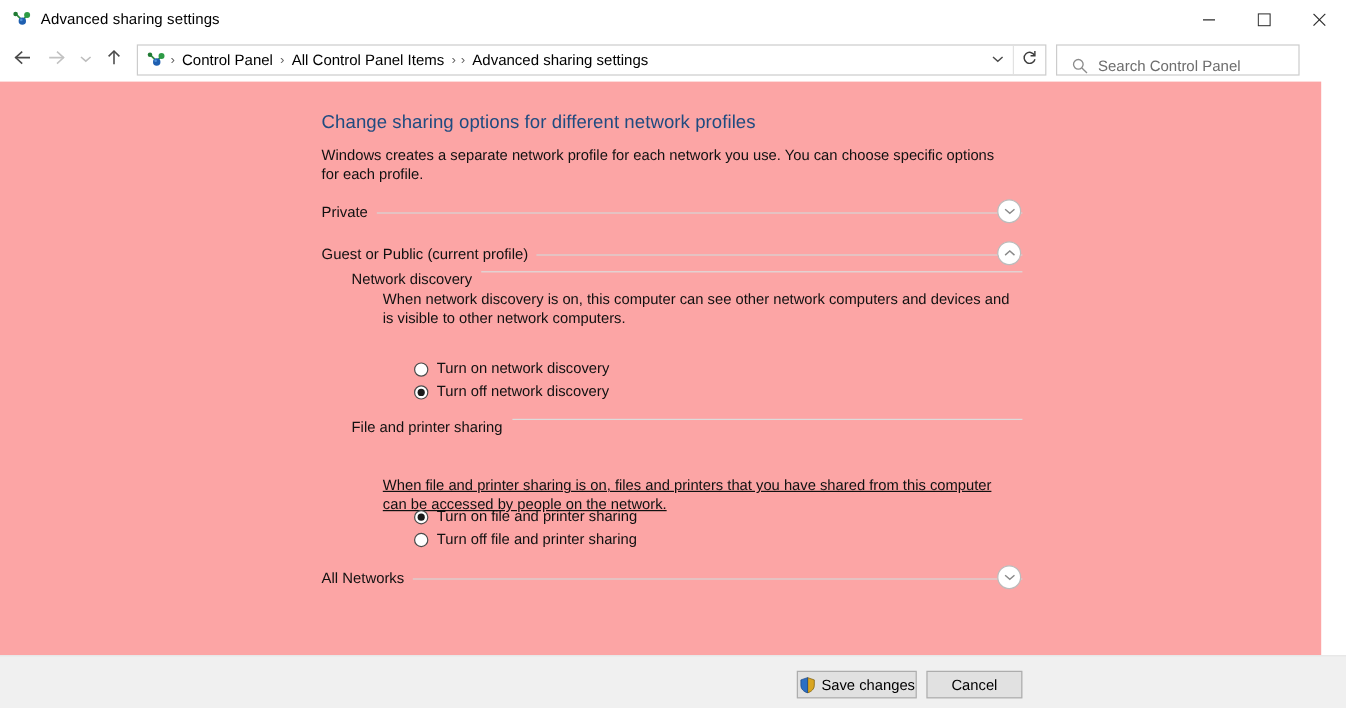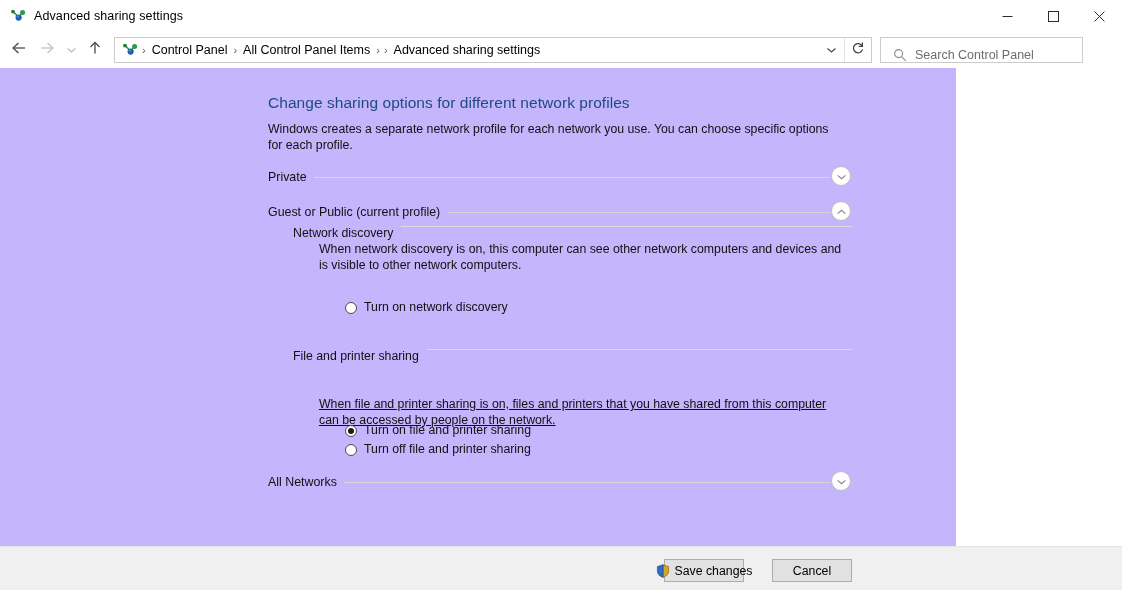--- a/index.html
+++ b/index.html
@@ -154,23 +154,23 @@
   .search-ph {
     font-size: 12.5px;
     color: #6d6d6d;
   }
 
   
   .content {
     position: absolute;
     left: 0;
     top: 68px;
-    width: 956px;
+    width: 1101px;
     height: 478px;
-    background: #c4b5fd;
+    background: #fca5a5;
     overflow: hidden;
   }
   .page-title {
     position: absolute;
     left: 268px;
     top: 26px;
     font-size: 15.5px;
     color: #1f4b80;
     letter-spacing: 0.05px;
     white-space: nowrap;
@@ -301,21 +301,21 @@
     border: 1px solid #adadad;
     background: #e1e1e1;
     box-sizing: border-box;
     display: flex;
     align-items: center;
     justify-content: center;
     font-size: 12.3px;
     color: #000000;
     white-space: nowrap;
   }
-  .btn-save { left: 664px; width: 80px; }
+  .btn-save { left: 664px; width: 100px; }
   .btn-cancel { left: 772px; width: 80px; }
   .shield {
     width: 14px;
     height: 14px;
     margin-right: 5px;
     flex: 0 0 auto;
   }
 
   
   .neticon svg { display: block; }
@@ -475,20 +475,24 @@
   <div class="subrow" style="top:158px;">
     <span class="slabel">Network discovery</span>
     <span class="sline"></span>
   </div>
   <div class="body-text" style="top:173px;">When network discovery is on, this computer can see other network computers and devices and is visible to other network computers.</div>
 
   <div class="radio-row" style="top:229px;">
     <span class="radio"></span>
     <span class="radio-label">Turn on network discovery</span>
   </div>
+  <div class="radio-row" style="top:248px;">
+    <span class="radio checked"></span>
+    <span class="radio-label">Turn off network discovery</span>
+  </div>
 
   <div class="subrow" style="top:281px;">
     <span class="slabel">File and printer sharing</span>
     <span class="sline"></span>
   </div>
   <div class="body-text" style="top:328px;text-decoration:underline;">When file and printer sharing is on, files and printers that you have shared from this computer can be accessed by people on the network.</div>
 
   <div class="radio-row" style="top:352px;">
     <span class="radio checked"></span>
     <span class="radio-label">Turn on file and printer sharing</span>

